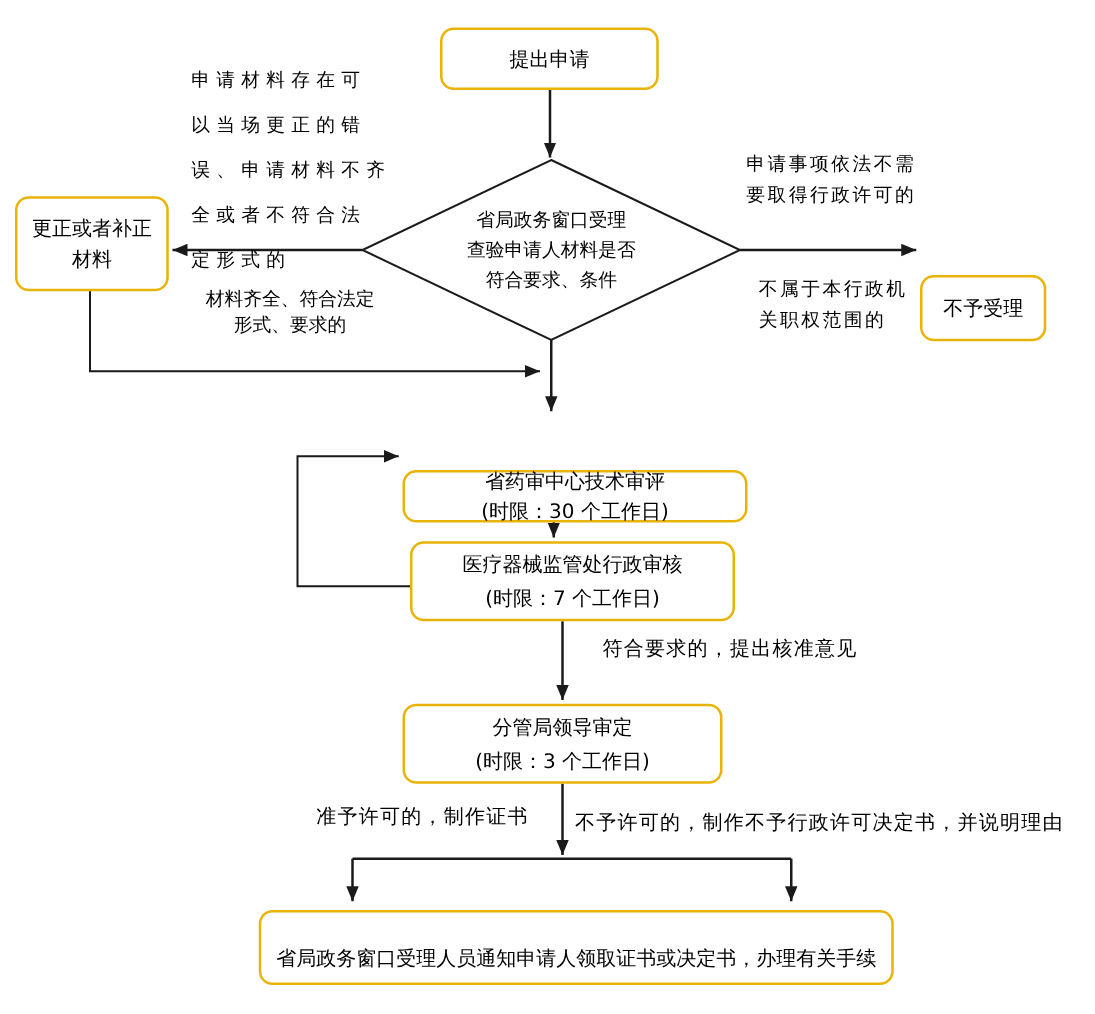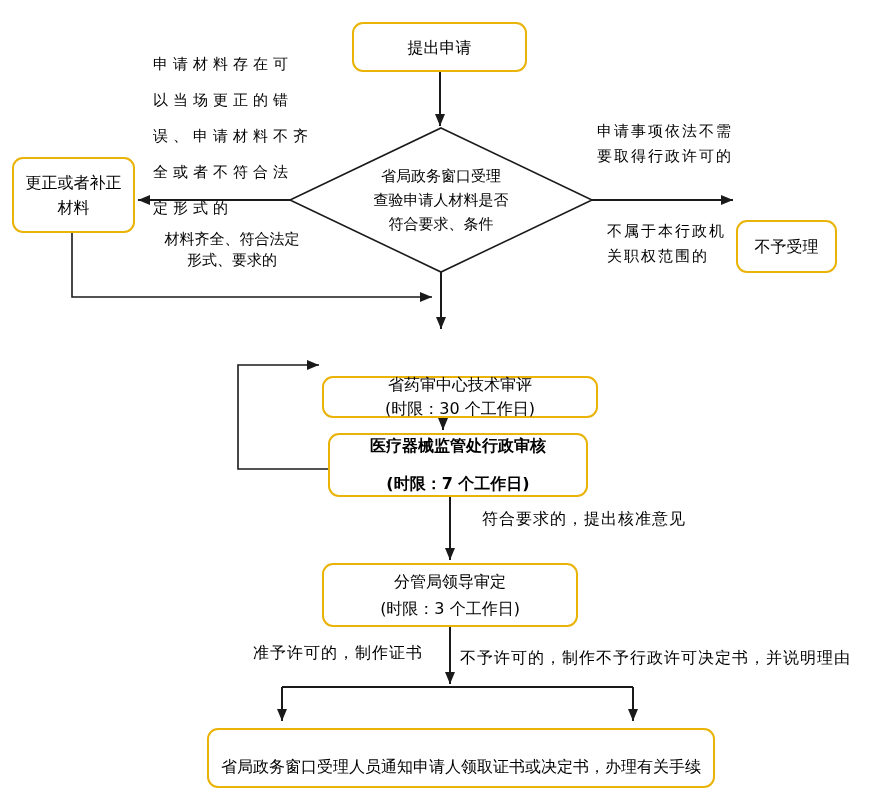--- a/index.html
+++ b/index.html
@@ -72,21 +72,21 @@
 符合要求、条件</div>
 
   <div class="node" style="left:12px; top:157px; width:123px; height:76px;text-align:center;">更正或者补正
 材料</div>
 
   <div class="node" style="left:736px; top:172px; width:101px; height:53px;margin-top:48px;">不予受理</div>
 
   <div class="node" style="left:322px; top:332px; width:276px; height:42px; line-height:24px;margin-top:44px;">省药审中心技术审评
 (时限：30 个工作日)</div>
 
-  <div class="node" style="left:328px; top:433px; width:260px; height:64px; line-height:38px;font-weight:bold;">医疗器械监管处行政审核
+  <div class="node" style="left:328px; top:433px; width:260px; height:64px; line-height:27px;">医疗器械监管处行政审核
 (时限：7 个工作日)</div>
 
   <div class="node" style="left:322px; top:563px; width:256px; height:64px; line-height:27px;">分管局领导审定
 (时限：3 个工作日)</div>
 
   <div id="node-final-notice" class="node" style="left:207px; top:728px; width:508px; height:60px;">省局政务窗口受理人员通知申请人领取证书或决定书，办理有关手续</div>
 
   <div class="lbl spaced5" style="left:153px; top:46px;">申请材料存在可
 以当场更正的错
 误、申请材料不齐

